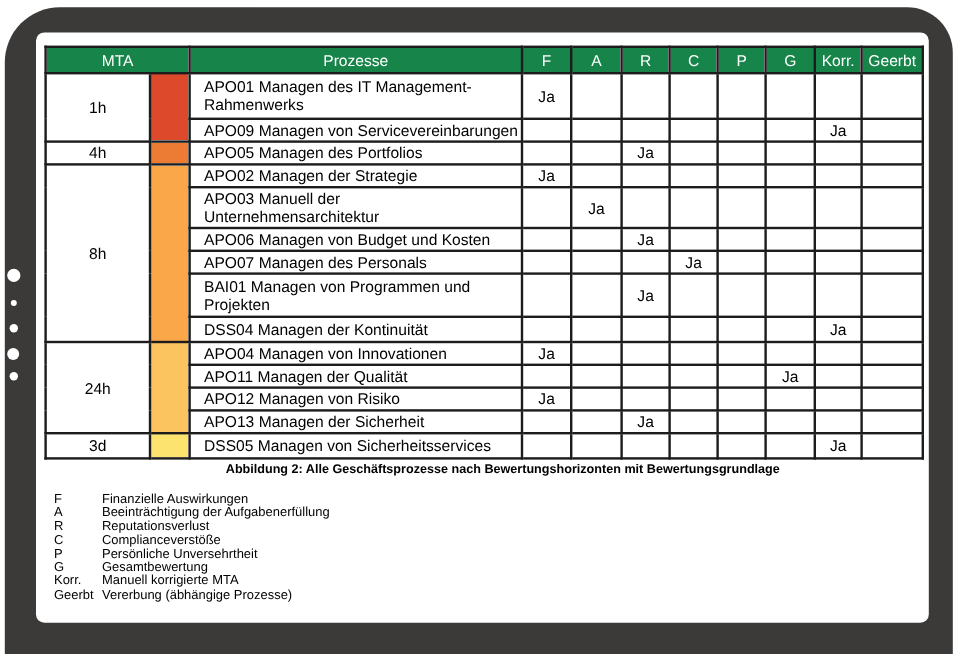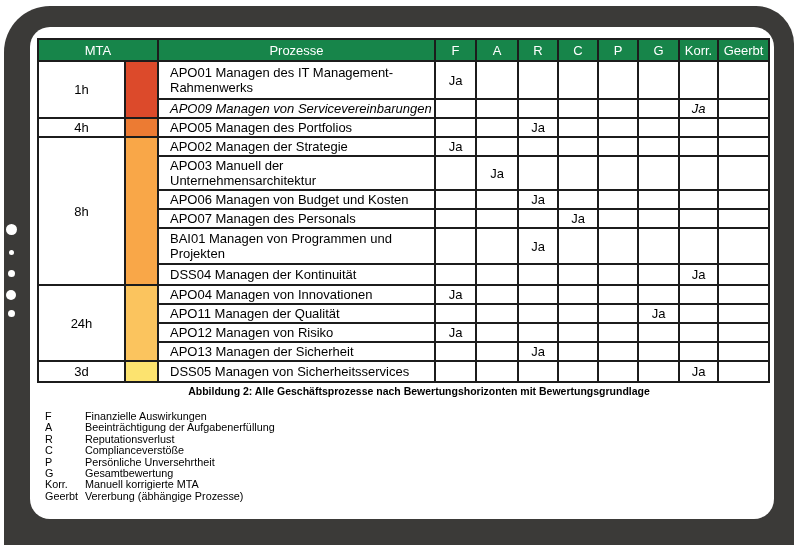--- a/index.html
+++ b/index.html
@@ -6,21 +6,21 @@
   body{
     width:800px;height:545px;position:relative;overflow:hidden;
     background:#ffffff;font-family:"Liberation Sans",sans-serif;color:#000;
   }
   .frame{
     position:absolute;left:4px;top:6px;width:790px;height:580px;
     background:#3b3a38;border-radius:46px 38px 0 0;
   }
   .screen{
     position:absolute;left:26px;top:21px;width:744px;height:492px;
-    background:#ffffff;border-radius:20px;overflow:hidden;
+    background:#ffffff;border-radius:7px;overflow:hidden;
   }
   .dot{position:absolute;background:#ffffff;border-radius:50%}
   .dot:nth-of-type(1){left:2px;top:218px;width:11px;height:11px}
   .dot:nth-of-type(2){left:5px;top:244px;width:5px;height:5px}
   .dot:nth-of-type(3){left:4px;top:264px;width:7px;height:7px}
   .dot:nth-of-type(4){left:2px;top:284px;width:10px;height:10px}
   .dot:nth-of-type(5){left:4px;top:304px;width:7px;height:7px}
 
   table.process-table{
     position:absolute;left:7px;top:11px;
@@ -91,21 +91,21 @@
             <td class="process-cell">APO01 Managen des IT Management-Rahmenwerks</td>
             <td class="value-cell">Ja</td>
             <td class="value-cell"></td>
             <td class="value-cell"></td>
             <td class="value-cell"></td>
             <td class="value-cell"></td>
             <td class="value-cell"></td>
             <td class="value-cell"></td>
             <td class="value-cell"></td>
           </tr>
-          <tr style="height: 19px; font-style: italic;">
+          <tr style="height: 19px;">
             <td class="process-cell">APO09 Managen von Servicevereinbarungen</td>
             <td class="value-cell"></td>
             <td class="value-cell"></td>
             <td class="value-cell"></td>
             <td class="value-cell"></td>
             <td class="value-cell"></td>
             <td class="value-cell"></td>
             <td class="value-cell">Ja</td>
             <td class="value-cell"></td>
           </tr>

